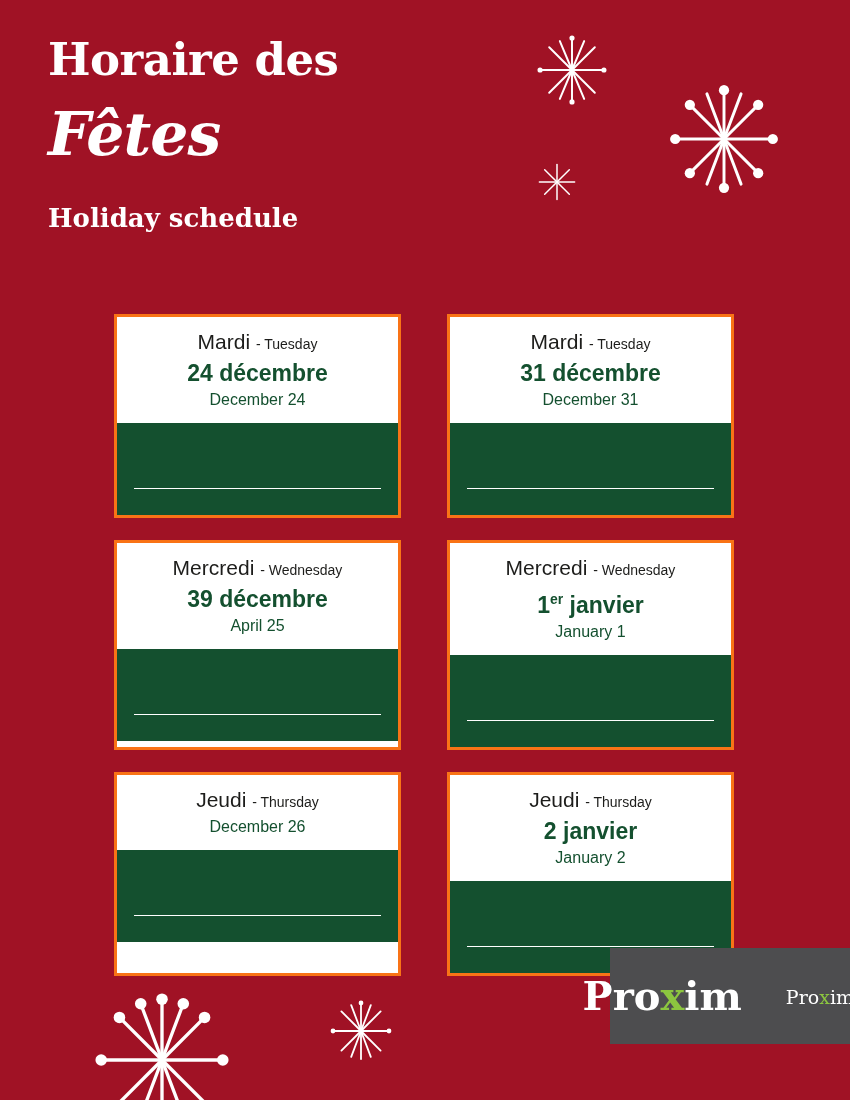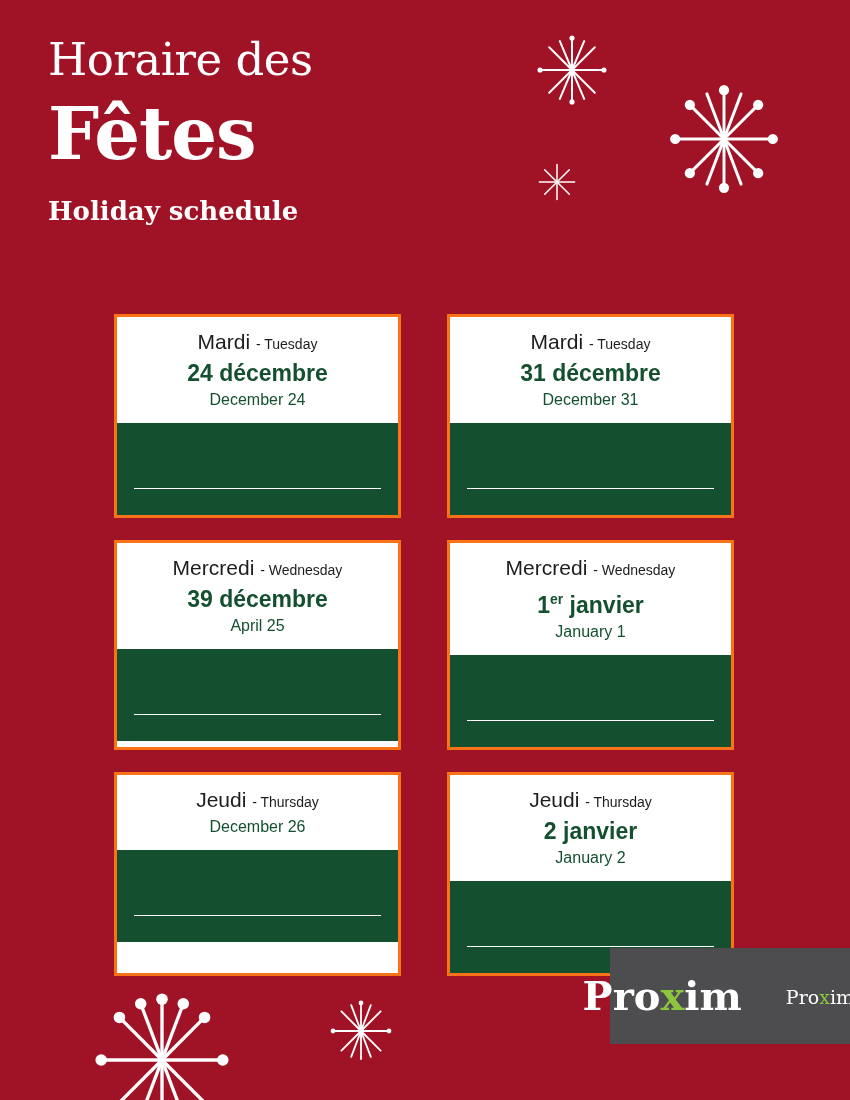--- a/index.html
+++ b/index.html
@@ -19,39 +19,40 @@
 
   
   .title-block {
     position: absolute;
     left: 48px;
     top: 34px;
     color: #ffffff;
   }
   .title-line1 {
     font-family: "DejaVu Serif", serif;
-    font-weight: normal;
+    font-weight: bold;
     font-size: 45px;
     line-height: 52px;
     letter-spacing: -0.5px;
   }
   .title-line2 {
     font-family: "DejaVu Serif", serif;
     font-weight: bold;
-    font-size: 72px;
+    font-size: 60px;
     line-height: 92px;
     letter-spacing: -1px;
     margin-top: 2px;
+    font-style: italic;
   }
   .title-sub {
     font-family: "DejaVu Serif", serif;
     font-weight: bold;
     font-size: 26px;
     line-height: 30px;
-    margin-top: 16px;
+    margin-top: 23px;
   }
 
   
   .flake { position: absolute; }
   .flake svg { display: block; }
 
   
   .grid {
     position: absolute;
     left: 114px;

